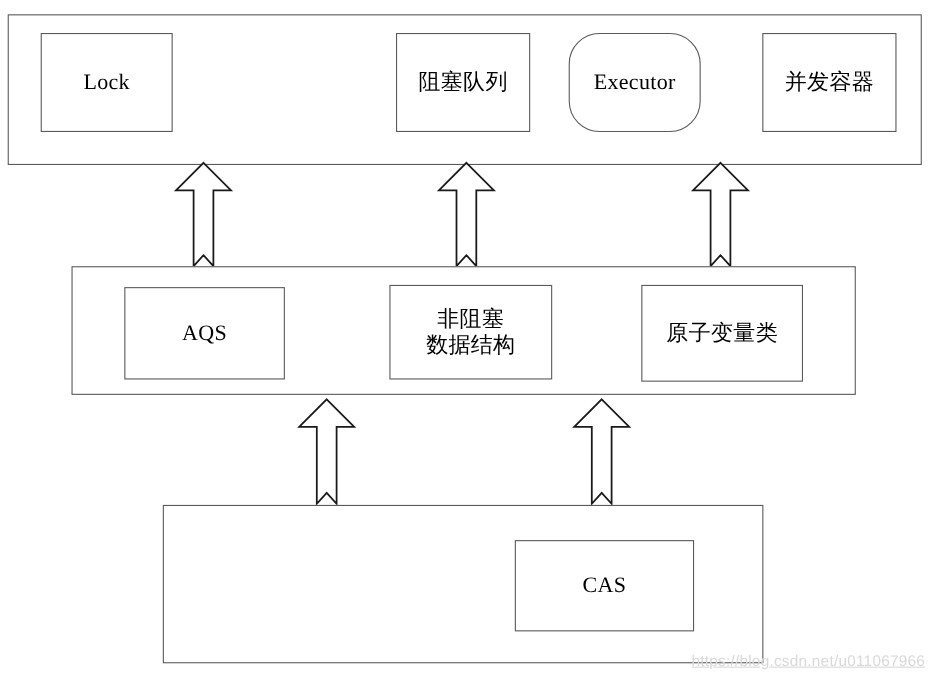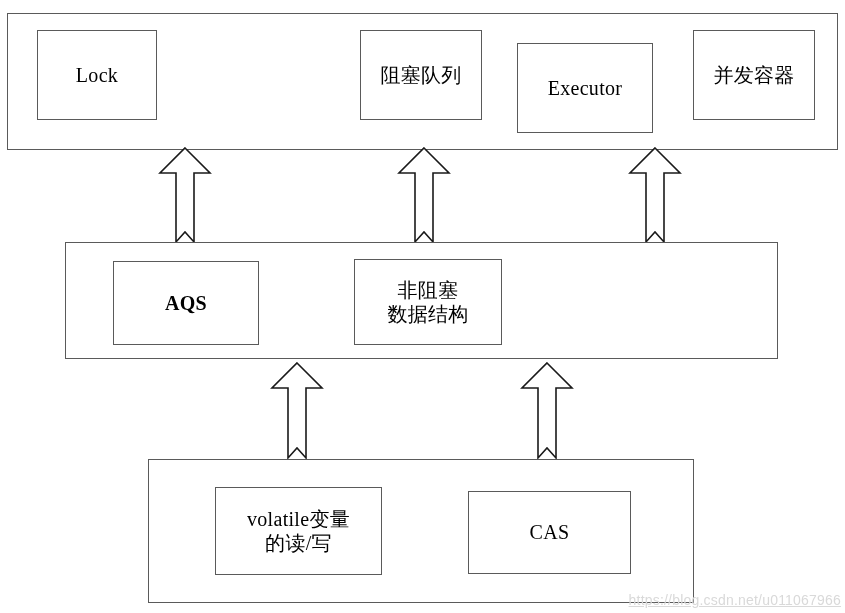--- a/index.html
+++ b/index.html
@@ -79,21 +79,21 @@
 
   <div class="node-box" style="left:37px; top:30px; width:120px; height:90px;">
     <span class="node-label">Lock</span>
   </div>
 
 
   <div class="node-box" style="left:360px; top:30px; width:122px; height:90px;">
     <span class="node-label">阻塞队列</span>
   </div>
 
-  <div class="node-box" style="left:517px; top:43px; width:136px; height:90px;">
+  <div class="node-box" style="left:517px; top:30px; width:120px; height:90px;border-radius:28px;">
     <span class="node-label">Executor</span>
   </div>
 
   <div class="node-box" style="left:680px; top:30px; width:122px; height:90px;margin-left:13px;">
     <span class="node-label">并发容器</span>
   </div>
 
   <div class="arrow-up" style="left:159px; top:146px; width:52px; height:98px;">
     <svg viewBox="0 0 52 98" preserveAspectRatio="none">
       <polygon points="26,2 51,27 35,27 35,96 26,86 17,96 17,27 1,27"></polygon>
@@ -107,48 +107,47 @@
   </div>
 
   <div class="arrow-up" style="left:629px; top:146px; width:52px; height:98px;">
     <svg viewBox="0 0 52 98" preserveAspectRatio="none">
       <polygon points="26,2 51,27 35,27 35,96 26,86 17,96 17,27 1,27"></polygon>
     </svg>
   </div>
 
   <div class="layer-container" style="left:65px; top:242px; width:713px; height:117px;"></div>
 
-  <div class="node-box" style="left:113px; top:261px; width:146px; height:84px;font-weight:bold;">
+  <div class="node-box" style="left:113px; top:261px; width:146px; height:84px;">
     <span class="node-label">AQS</span>
   </div>
 
   <div class="node-box" style="left:354px; top:259px; width:148px; height:86px;">
     <span class="node-label">非阻塞
 数据结构</span>
   </div>
 
+  <div class="node-box" style="left:583px; top:259px; width:147px; height:88px;">
+    <span class="node-label">原子变量类</span>
+  </div>
 
   <div class="arrow-up" style="left:271px; top:361px; width:52px; height:99px;">
     <svg viewBox="0 0 52 99" preserveAspectRatio="none">
       <polygon points="26,2 51,27 35,27 35,97 26,87 17,97 17,27 1,27"></polygon>
     </svg>
   </div>
 
   <div class="arrow-up" style="left:521px; top:361px; width:52px; height:99px;">
     <svg viewBox="0 0 52 99" preserveAspectRatio="none">
       <polygon points="26,2 51,27 35,27 35,97 26,87 17,97 17,27 1,27"></polygon>
     </svg>
   </div>
 
   <div class="layer-container" style="left:148px; top:459px; width:546px; height:144px;"></div>
 
-  <div class="node-box" style="left:215px; top:487px; width:167px; height:88px;">
-    <span class="node-label">volatile变量
-的读/写</span>
-  </div>
 
   <div class="node-box" style="left:468px; top:491px; width:163px; height:83px;">
     <span class="node-label">CAS</span>
   </div>
 
   <div id="watermark">https://blog.csdn.net/u011067966</div>
 
 </div>
 
 </body></html>

